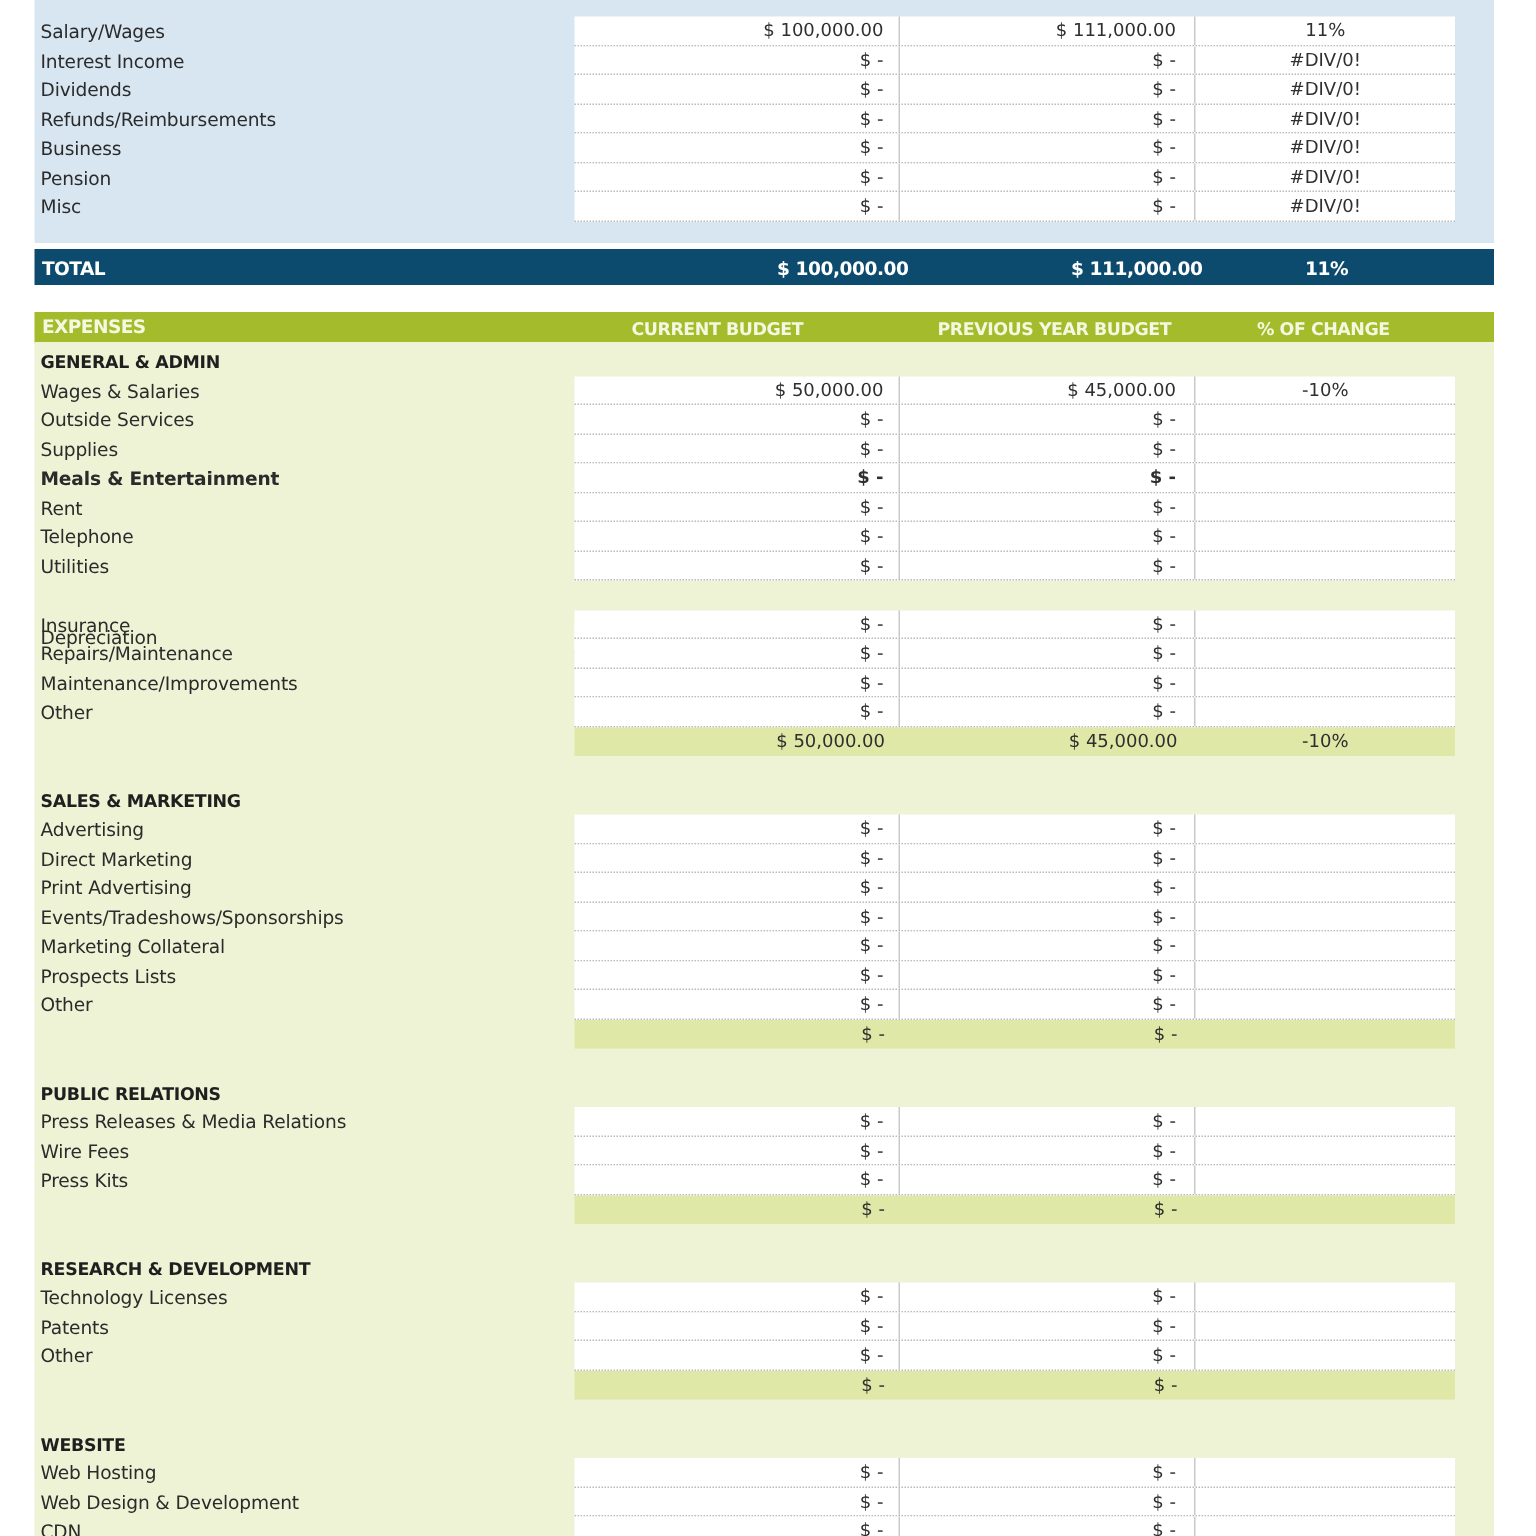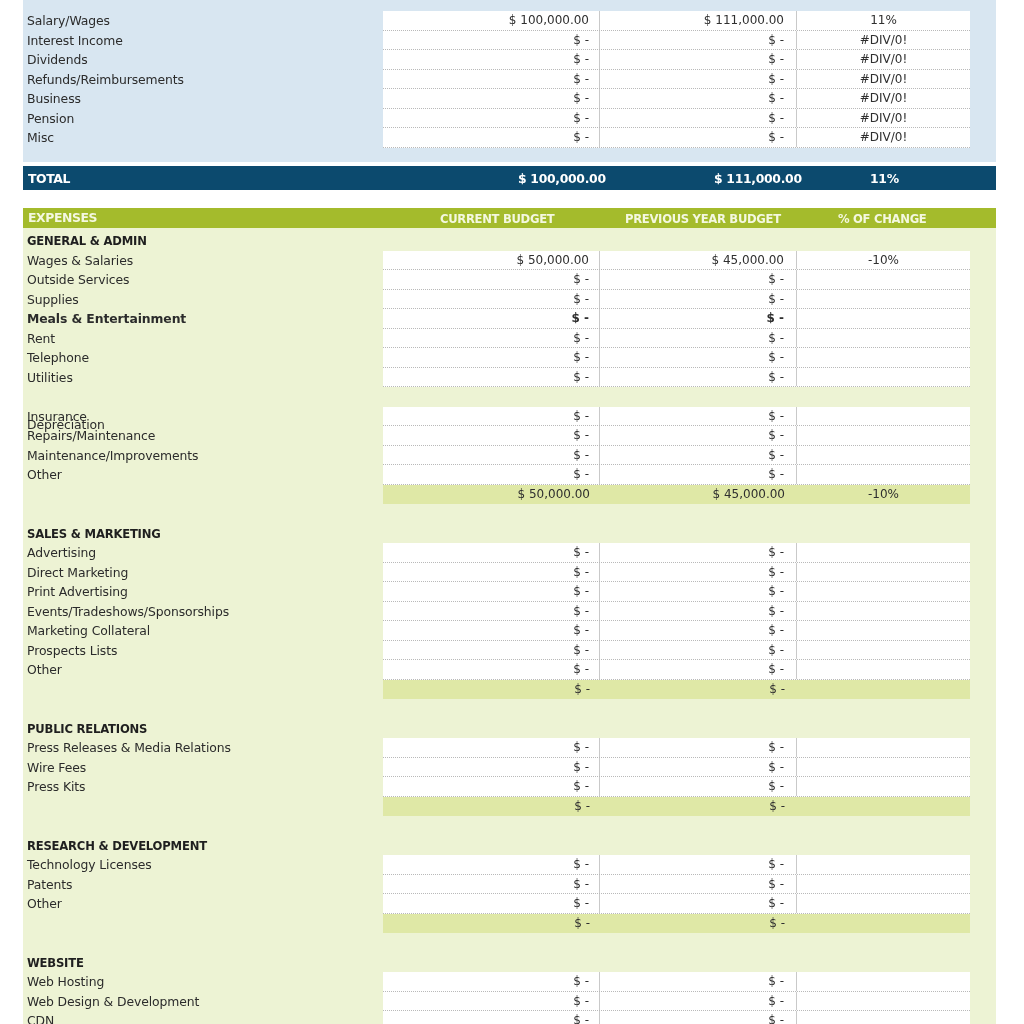--- a/index.html
+++ b/index.html
@@ -117,21 +117,21 @@
 
 <div class="total-bar">
   <span class="tlabel">TOTAL</span>
   <span class="tv" style="left:495px;">$ 100,000.00</span>
   <span class="tv" style="left:691px;">$ 111,000.00</span>
   <span class="tv" style="left:847px;">11%</span>
 </div>
 
 <div class="exp-bar">
   <span class="elabel">EXPENSES</span>
-  <span class="ecol" style="left:417px;text-align:right;">CURRENT BUDGET</span>
+  <span class="ecol" style="left:398px;text-align:right;">CURRENT BUDGET</span>
   <span class="ecol" style="left:602px;">PREVIOUS YEAR BUDGET</span>
   <span class="ecol" style="left:815px;">% OF CHANGE</span>
 </div>
 
 <div class="panel expense-panel" id="expense-panel">
     <div class="row" style="top: 3px;">
       <span class="section-head">GENERAL &amp; ADMIN</span>
     </div>
     <div class="row" style="top: 22.5px;">
       <span class="label">Wages &amp; Salaries</span>

